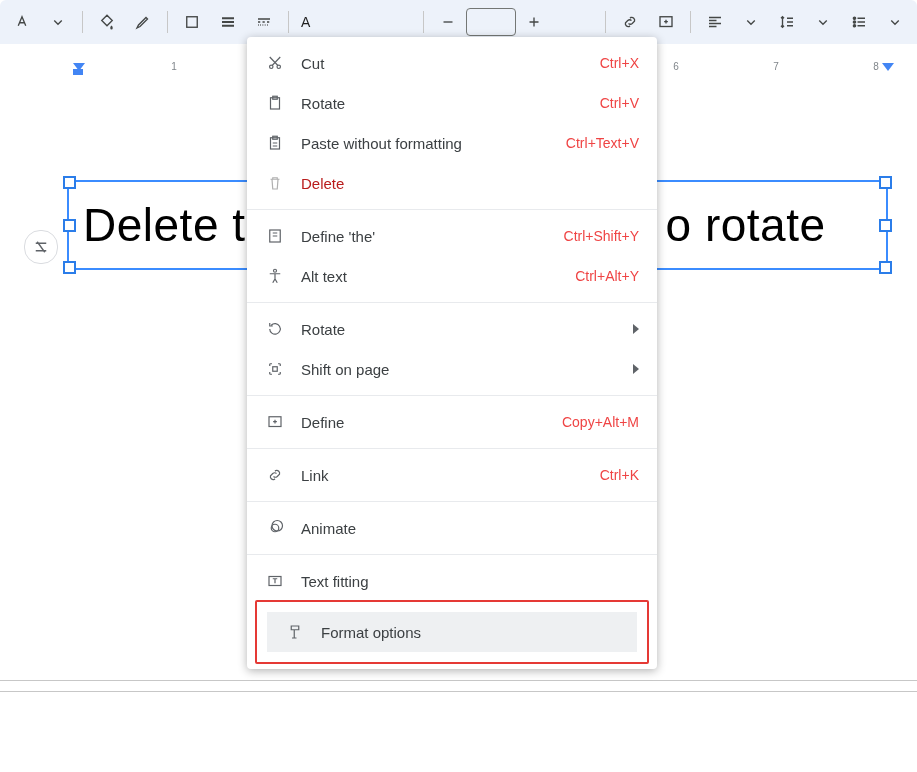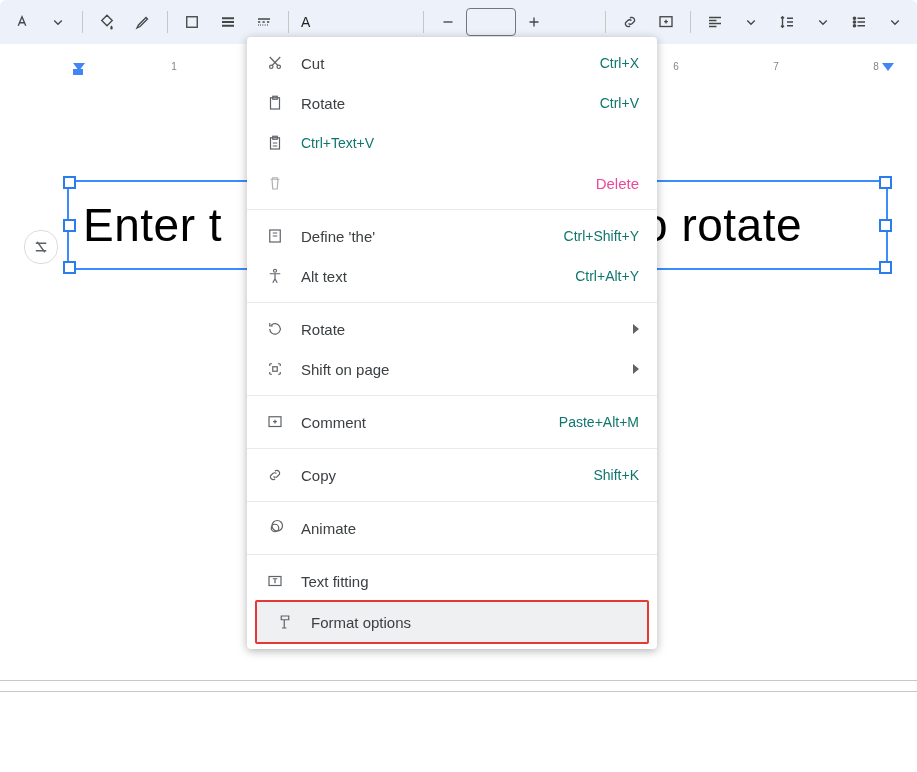--- a/index.html
+++ b/index.html
@@ -38,27 +38,27 @@
   .floating-btn{position:absolute;left:24px;top:150px;width:32px;height:32px;border:1px solid #dadce0;border-radius:16px;
                 background:#fff;display:flex;align-items:center;justify-content:center;color:#5f6368;}
 
   
   .menu{position:absolute;left:247px;top:37px;width:410px;background:#fff;border-radius:4px;
         box-shadow:0 2px 10px rgba(0,0,0,.3);padding:6px 0;z-index:20;}
   .mi{height:40px;display:flex;align-items:center;padding:0 18px 0 18px;font-size:15px;color:#3c4043;cursor:pointer;}
   .mi .icon{width:20px;height:20px;margin-right:16px;display:flex;align-items:center;justify-content:center;color:#5f6368;flex-shrink:0;}
   .mi .icon svg{width:18px;height:18px;stroke:#5f6368;fill:none;stroke-width:1.6;}
   .mi .label{flex:1;}
-  .mi .accel{color:#0f766e;font-size:14px;}
-  .mi.disabled{color:#ec4899;text-align:right;}
+  .mi .accel{color:#ef4444;font-size:14px;}
+  .mi.disabled{color:#b91c1c;}
   .mi.disabled .icon svg{stroke:#b0b0b0;}
   .mi.hovered{background:#eef0f2;}
   .msep{height:1px;background:#e8eaed;margin:6px 0;}
   .submenu-arrow{width:0;height:0;border-top:5px solid transparent;border-bottom:5px solid transparent;border-left:6px solid #5f6368;}
-  .highlight-box{border:2.5px solid #e53935;margin:-1px 8px;padding:0;border-radius:2px;}
+  .highlight-box{border:2.5px solid #e53935;margin:-1px 8px;padding:10px;border-radius:2px;}
 
   .page-bottom{position:absolute;left:0;right:0;top:600px;height:12px;}
   .page-bottom:before{content:"";position:absolute;left:0;right:0;top:0;height:1px;background:#c7c7c7;}
   .page-bottom:after{content:"";position:absolute;left:0;right:0;top:11px;height:1px;background:#c7c7c7;}
 </style>
 </head>
 <body>
 
 <div class="toolbar">
   <div class="tb-btn">
@@ -176,21 +176,21 @@
   <span class="maj" style="left:168px">1</span>
   <span class="maj" style="left:268px">2</span>
   <span class="maj" style="left:370px">3</span>
   <span class="maj" style="left:670px">6</span>
   <span class="maj" style="left:770px">7</span>
   <span class="maj" style="left:870px">8</span>
 </div>
 
 <div class="canvas">
   <div class="textbox">
-    <span class="txt">Enter t</span>
+    <span class="txt">Delete t</span>
     <span class="txt" style="margin-left:420px">o rotate</span>
     <div class="handle h-tl"></div>
     <div class="handle h-tc"></div>
     <div class="handle h-tr"></div>
     <div class="handle h-ml"></div>
     <div class="handle h-mr"></div>
     <div class="handle h-bl"></div>
     <div class="handle h-bc"></div>
     <div class="handle h-br"></div>
   </div>
@@ -227,20 +227,21 @@
     <span class="accel">Ctrl+V</span>
   </div>
   <div class="mi">
     <span class="icon">
         <svg viewBox="0 0 24 24">
           <rect x="6" y="5" width="12" height="15"></rect>
           <rect x="9" y="3" width="6" height="4"></rect>
           <path d="M9 12h6M9 16h6"></path>
         </svg>
       </span>
+    <span class="label">Paste without formatting</span>
     <span class="accel">Ctrl+Text+V</span>
   </div>
   <div class="mi disabled">
     <span class="icon">
         <svg viewBox="0 0 24 24">
           <path d="M6 7h12M9 7V5h6v2M8 7l1 13h6l1-13"></path>
         </svg>
       </span>
     <span class="label">Delete</span>
   </div>
@@ -286,32 +287,32 @@
     <span class="submenu-arrow"></span>
   </div>
   <div class="msep"></div>
   <div class="mi">
     <span class="icon">
         <svg viewBox="0 0 24 24">
           <rect x="4" y="5" width="16" height="13"></rect>
           <path d="M12 9v5M9.5 11.5h5"></path>
         </svg>
       </span>
-    <span class="label">Comment</span>
-    <span class="accel">Paste+Alt+M</span>
+    <span class="label">Define</span>
+    <span class="accel">Copy+Alt+M</span>
   </div>
   <div class="msep"></div>
   <div class="mi">
     <span class="icon">
         <svg viewBox="0 0 24 24">
           <path d="M10 14a4 4 0 0 0 5 0l3-3a4 4 0 0 0-5-5l-1 1M14 10a4 4 0 0 0-5 0l-3 3a4 4 0 0 0 5 5l1-1"></path>
         </svg>
       </span>
-    <span class="label">Copy</span>
-    <span class="accel">Shift+K</span>
+    <span class="label">Link</span>
+    <span class="accel">Ctrl+K</span>
   </div>
   <div class="msep"></div>
   <div class="mi">
     <span class="icon">
         <svg viewBox="0 0 24 24">
           <circle cx="12" cy="12" r="5"></circle>
           <circle cx="15" cy="9" r="7"></circle>
         </svg>
       </span>
     <span class="label">Animate</span>

